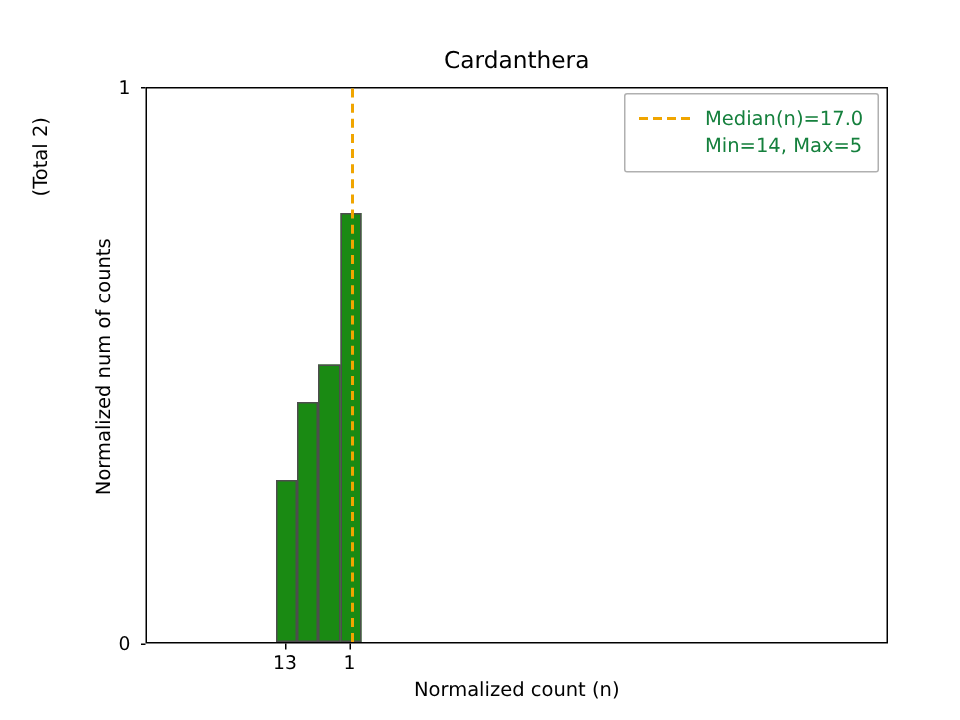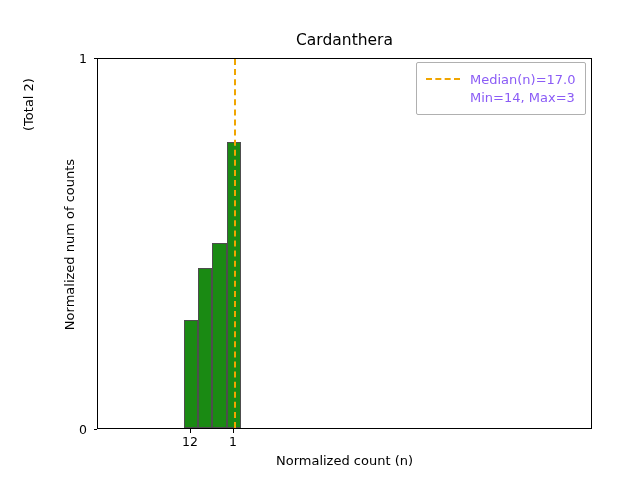--- a/index.html
+++ b/index.html
@@ -161,21 +161,21 @@
     height: 0;
     border-top: 2.6px dashed #f0a500;
     margin-right: 10px;
     flex: 0 0 34px;
   }
   .legend-swatch.blank {
     border-top: none;
   }
   .legend-text {
     font-size: 13px;
-    color: #8b5cf6;
+    color: #15803d;
     white-space: nowrap;
   }
 </style>
 </head>
 <body>
 
 <div id="figure">
 
   <div id="chart-title">Cardanthera</div>
 
@@ -186,21 +186,21 @@
         <div class="bar" style="left: 114.451px; width: 14.3064px; height: 185.5px; background: rgb(26, 138, 19); border-color: rgb(77, 77, 77);"></div>
         <div class="bar" style="left: 128.757px; width: 14.3064px; height: 285.67px; background: rgb(26, 138, 19); border-color: rgb(77, 77, 77);"></div>
       </div>
     <div id="median-layer">
         <div class="median-line" style="left: 135.91px; border-left-color: rgb(240, 165, 0);"></div>
       </div>
   </div>
 
   <div id="xticks-layer">
       <div class="xtick-mark" style="left: 173.991px;"></div>
-      <div class="xtick-label" style="left: 173.991px;">12</div>
+      <div class="xtick-label" style="left: 173.991px;">13</div>
       <div class="xtick-mark" style="left: 216.91px;"></div>
       <div class="xtick-label" style="left: 216.91px;">1</div>
     </div>
   <div id="yticks-layer">
       <div class="ytick-mark" style="top: 429px;"></div>
       <div class="ytick-label" style="top: 429px;">0</div>
       <div class="ytick-mark" style="top: 58px;"></div>
       <div class="ytick-label" style="top: 58px;">1</div>
     </div>
 
@@ -208,17 +208,17 @@
   <div id="ylabel">Normalized num of counts</div>
   <div id="ylabel-total">(Total 2)</div>
 
   <div id="legend">
       <div class="legend-row">
         <span class="legend-swatch" style="border-top-color: rgb(240, 165, 0);"></span>
         <span class="legend-text">Median(n)=17.0</span>
       </div>
       <div class="legend-row">
         <span class="legend-swatch blank"></span>
-        <span class="legend-text">Min=14, Max=3</span>
+        <span class="legend-text">Min=14, Max=5</span>
       </div>
     </div>
 
 </div>
 
 </body></html>

